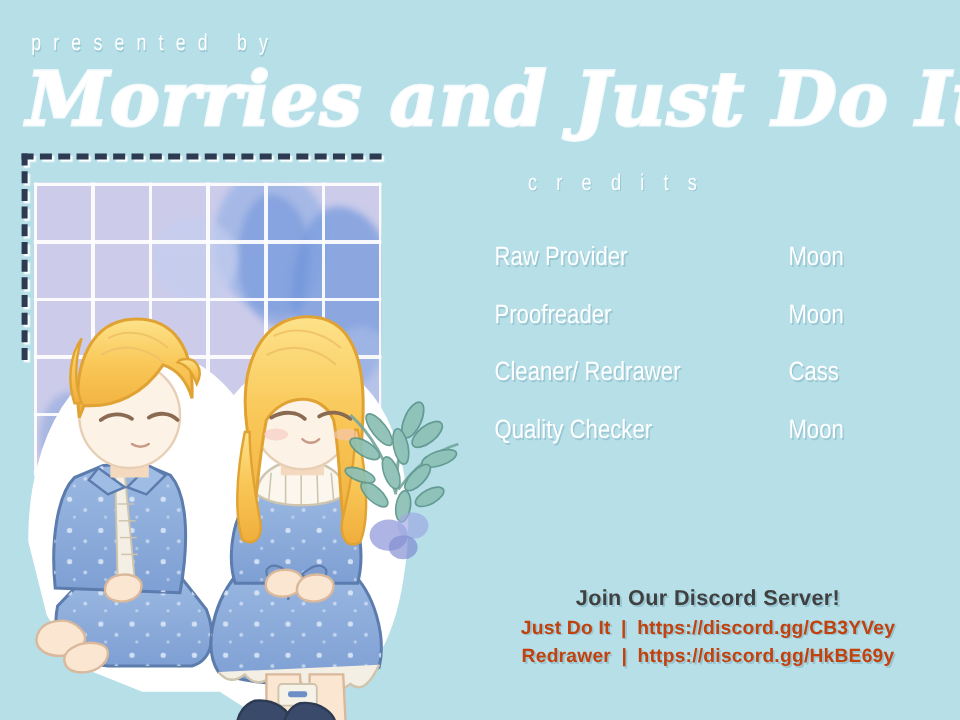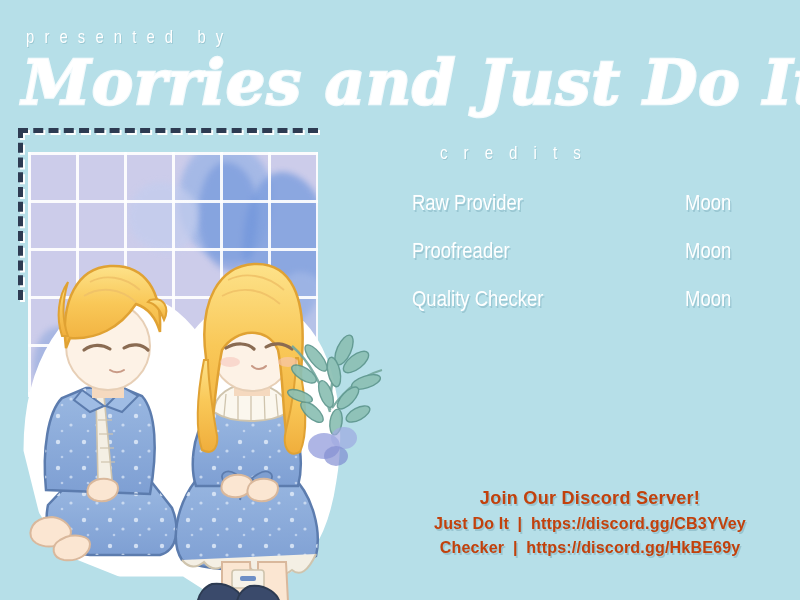--- a/index.html
+++ b/index.html
@@ -76,42 +76,41 @@
     font-size:19px;letter-spacing:20px;
     color:#ffffff;
     transform:scaleX(0.8);transform-origin:left center;
     text-shadow:1px 1px 0 rgba(120,170,185,.45);
     white-space:nowrap;
   }
   .credits-table{
     position:absolute;left:412px;top:190px;width:360px;
   }
   .credit-row{
-    display:flex;align-items:flex-start;
+    display:flex;align-items:center;
     height:48px;
-    gap:28px;
   }
   .credit-label,.credit-value{
     color:#ffffff;
     font-size:22px;
     font-family:"Liberation Sans", sans-serif;
     transform:scaleX(0.84);transform-origin:left center;
     text-shadow:1.5px 1.5px 0 rgba(125,175,190,.5);
     white-space:nowrap;
   }
   .credit-label{width:245px;flex:0 0 245px;}
   .credit-value{flex:1;}
 
   
   .discord{
     position:absolute;left:390px;top:488px;width:400px;
     text-align:center;
   }
   .discord-title{
-    font-size:18px;font-weight:bold;color:#c2410c;
+    font-size:18px;font-weight:bold;color:#404040;
     letter-spacing:.3px;
     text-shadow:1.5px 1.5px 0 rgba(125,175,190,.55);
     margin-bottom:6px;
   }
   .discord-line{
     font-size:16px;font-weight:bold;color:#c2410c;
     letter-spacing:.2px;
     text-shadow:1.5px 1.5px 0 rgba(125,175,190,.55);
     margin-bottom:6px;
     white-space:nowrap;
@@ -312,34 +311,38 @@
   <div class="credits-table">
     <div class="credit-row">
       <span class="credit-label">Raw Provider</span>
       <span class="credit-value">Moon</span>
     </div>
     <div class="credit-row">
       <span class="credit-label">Proofreader</span>
       <span class="credit-value">Moon</span>
     </div>
     <div class="credit-row">
+      <span class="credit-label">Cleaner/ Redrawer</span>
+      <span class="credit-value">Cass</span>
+    </div>
+    <div class="credit-row">
       <span class="credit-label">Quality Checker</span>
       <span class="credit-value">Moon</span>
     </div>
   </div>
 
   <div class="discord">
     <div class="discord-title">Join Our Discord Server!</div>
 
     <div class="discord-line">
       <span>Just Do It</span>
       <span class="discord-sep">|</span>
       <span>https://discord.gg/CB3YVey</span>
     </div>
 
     <div class="discord-line">
-      <span>Checker</span>
+      <span>Redrawer</span>
       <span class="discord-sep">|</span>
       <span>https://discord.gg/HkBE69y</span>
     </div>
   </div>
 
 </div>
 
 </body></html>

